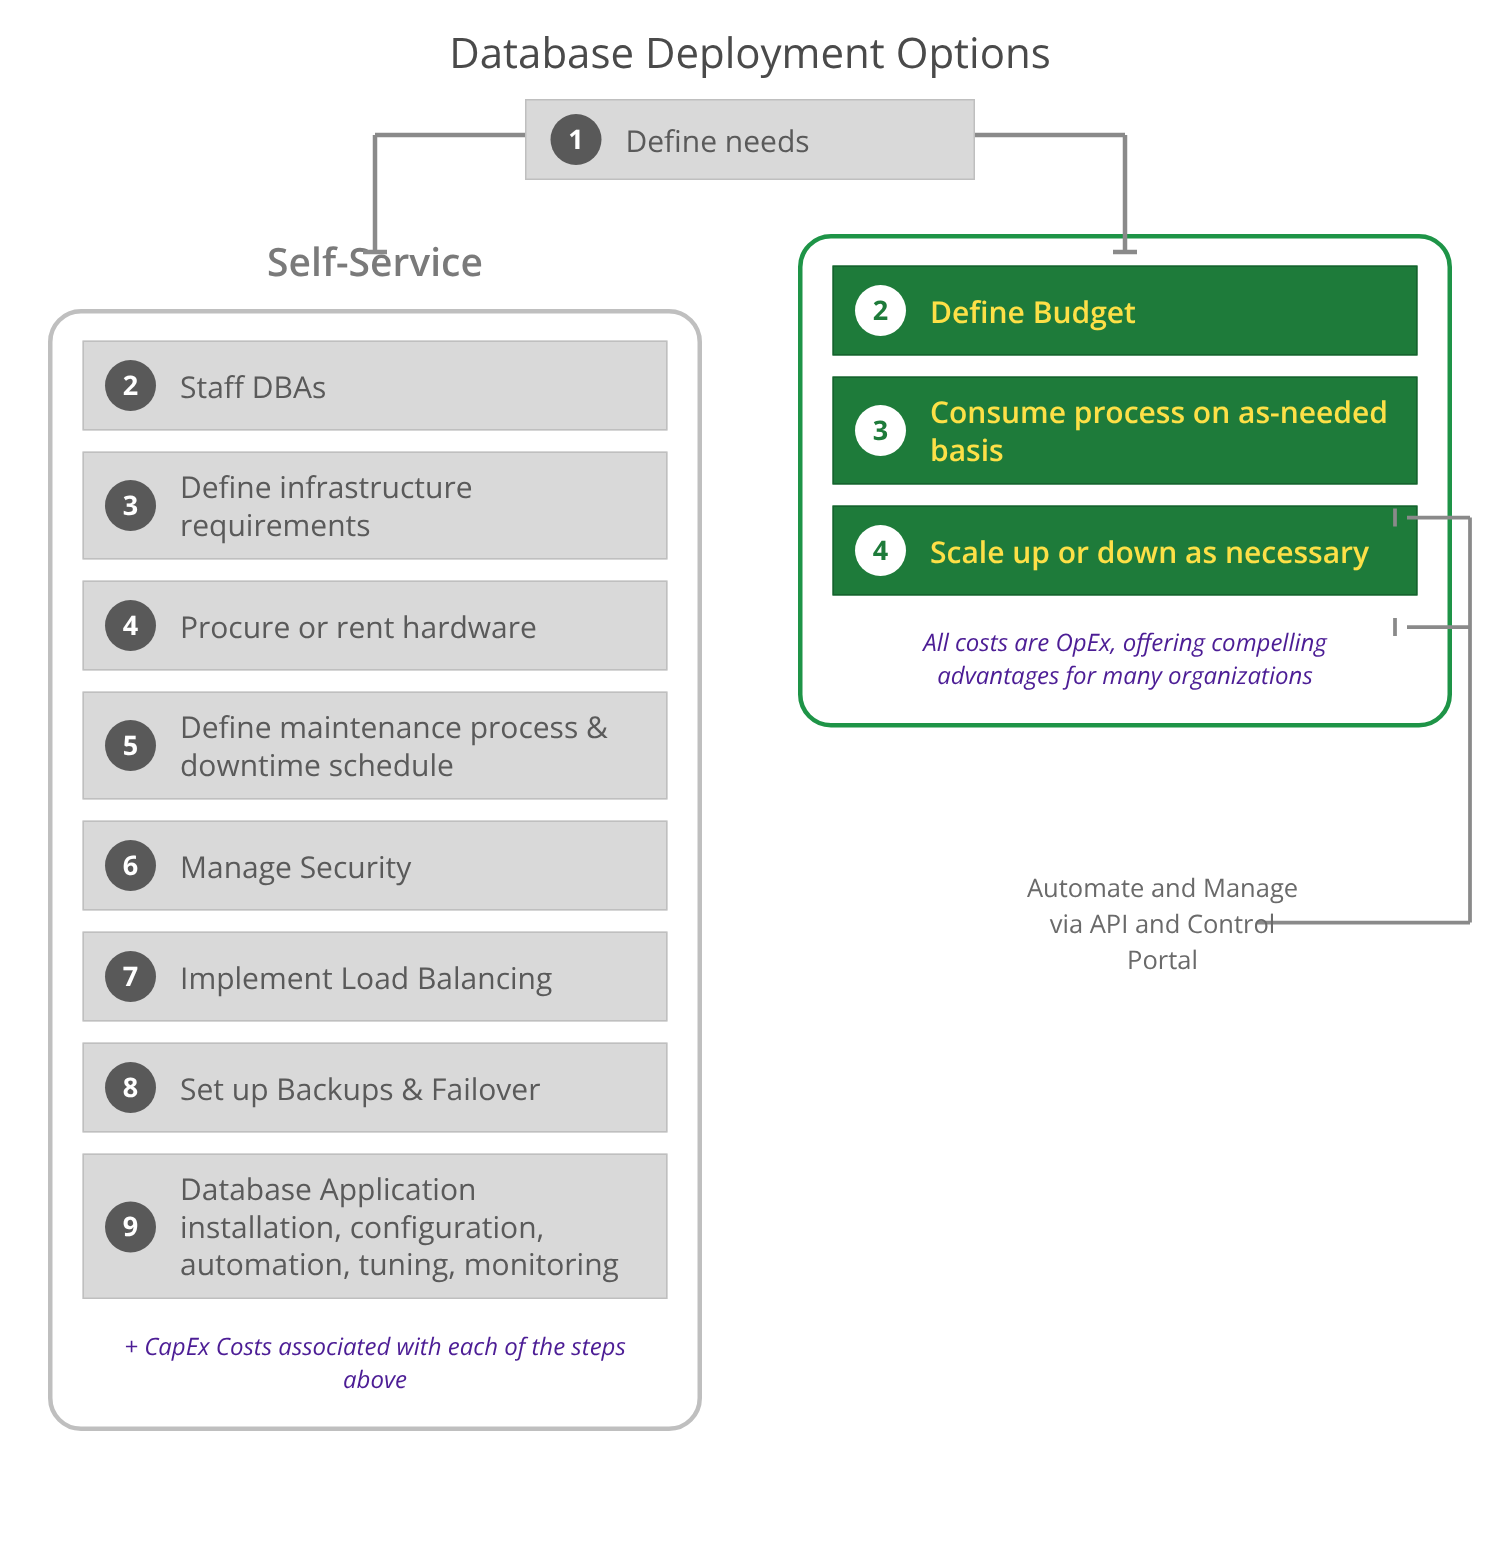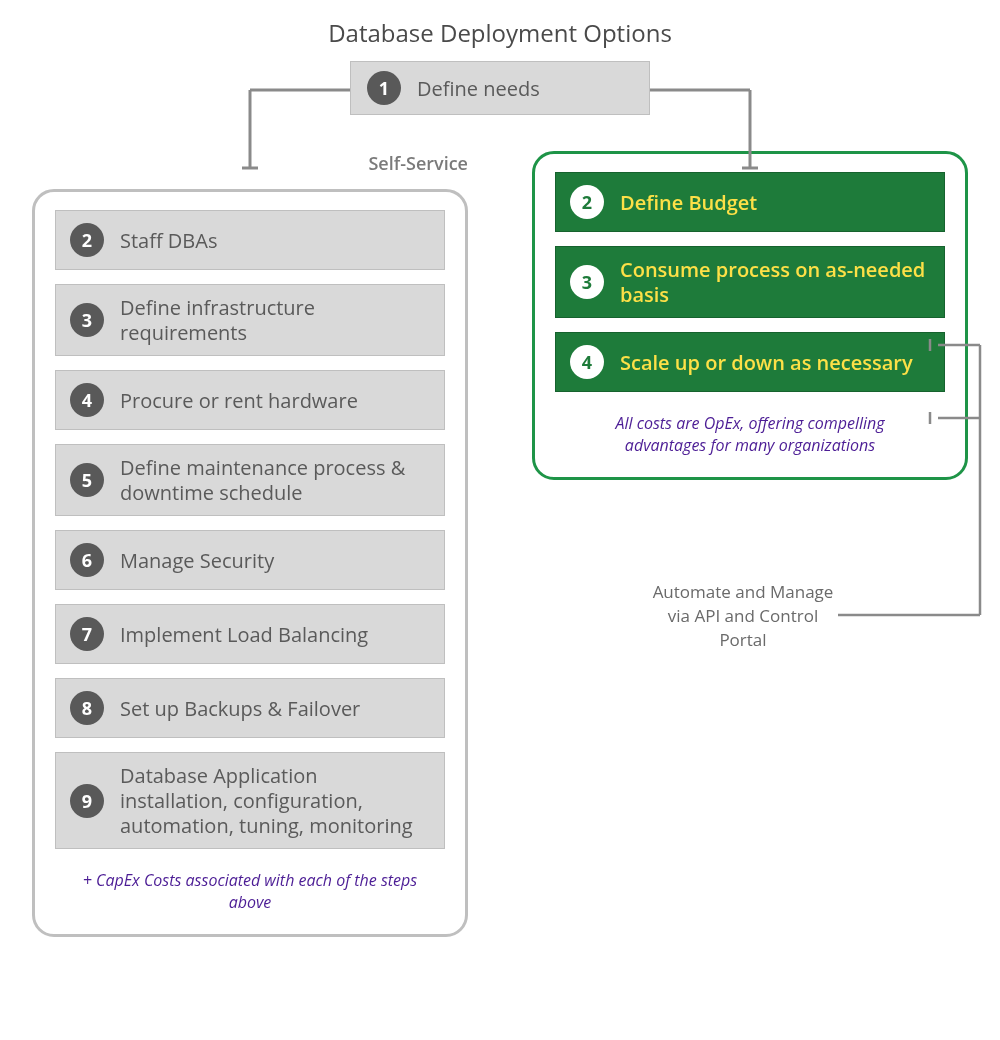--- a/index.html
+++ b/index.html
@@ -6,21 +6,21 @@
   body {
     font-family: "Open Sans", "Segoe UI", Arial, sans-serif;
     background: #ffffff;
     width: 1000px;
     height: 1040px;
     position: relative;
     color: #4a4a4a;
   }
   .title {
     text-align: center;
-    font-size: 24px;
+    font-size: 28px;
     font-weight: 400;
     color: #4a4a4a;
     margin-top: 16px;
     margin-bottom: 12px;
   }
   .top-step {
     width: 300px;
     height: 54px;
     margin: 0 auto 0 auto;
     background: #d9d9d9;
@@ -67,22 +67,22 @@
   .columns {
     display: flex;
     justify-content: space-between;
     padding: 0 32px;
     margin-top: 36px;
   }
   .col {
     width: 436px;
   }
   .col-title {
-    text-align: right;
-    font-size: 18px;
+    text-align: center;
+    font-size: 26px;
     font-weight: 600;
     color: #7a7a7a;
     margin-bottom: 14px;
   }
   .panel {
     border-radius: 22px;
     padding: 18px 20px 20px 20px;
   }
   .panel-left {
     border: 3px solid #bfbfbf;
@@ -214,13 +214,13 @@
       </div>
       <div class="step-row green">
         <span class="badge-white">4</span>
         <span class="step-label">Scale up or down as necessary</span>
       </div>
       <div class="panel-note">All costs are OpEx, offering compelling advantages for many organizations</div>
     </div>
   </div>
 </div>
 
-<div class="automate-block" style="left:648px; top:580px;">Automate and Manage via API and Control Portal</div>
+<div class="automate-block" style="left:680px; top:580px;">Automate and Manage via API and Control Portal</div>
 
 </body></html>

